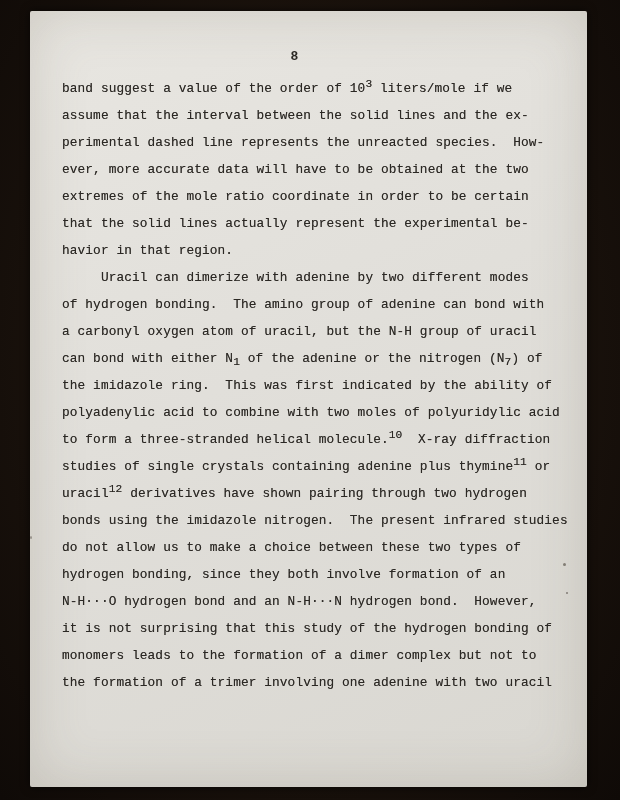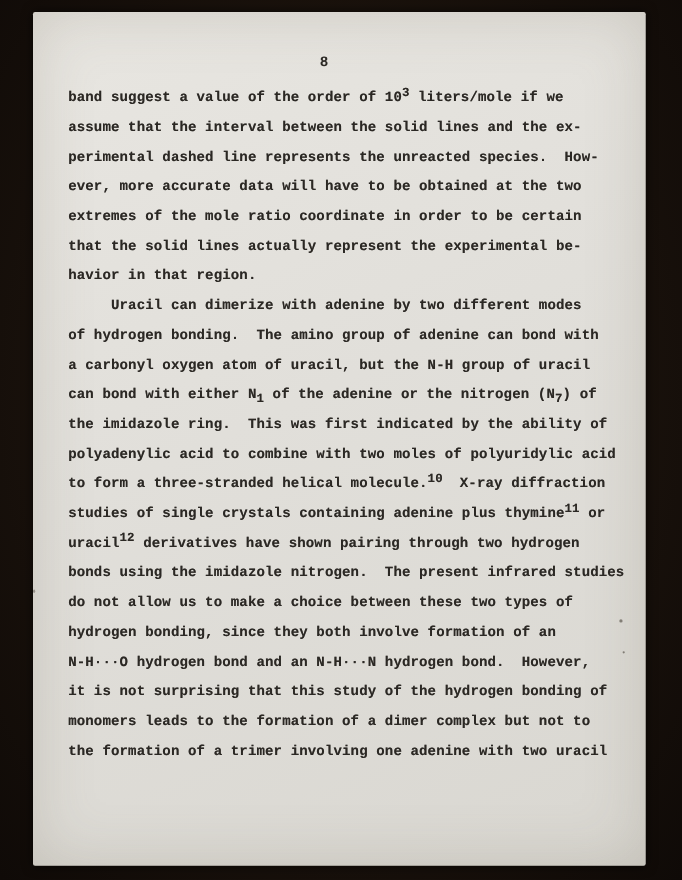--- a/index.html
+++ b/index.html
@@ -39,21 +39,21 @@
     font-weight: 700;
     color: #2b2824;
   }
   .page-text {
     position: absolute;
     top: 64px;
     left: 32px;
     right: 10px;
     font-size: 12.8px;
     line-height: 27px;
-    font-weight: 700;
+    font-weight: 400;
     letter-spacing: 0.1px;
     color: #2b2824;
     white-space: pre;
     text-shadow: 0 0 0.6px rgba(43, 40, 36, 0.55);
   }
   .line { height: 27px; }
   .sup {
     position: relative;
     top: -0.48em;
     font-size: 0.88em;

